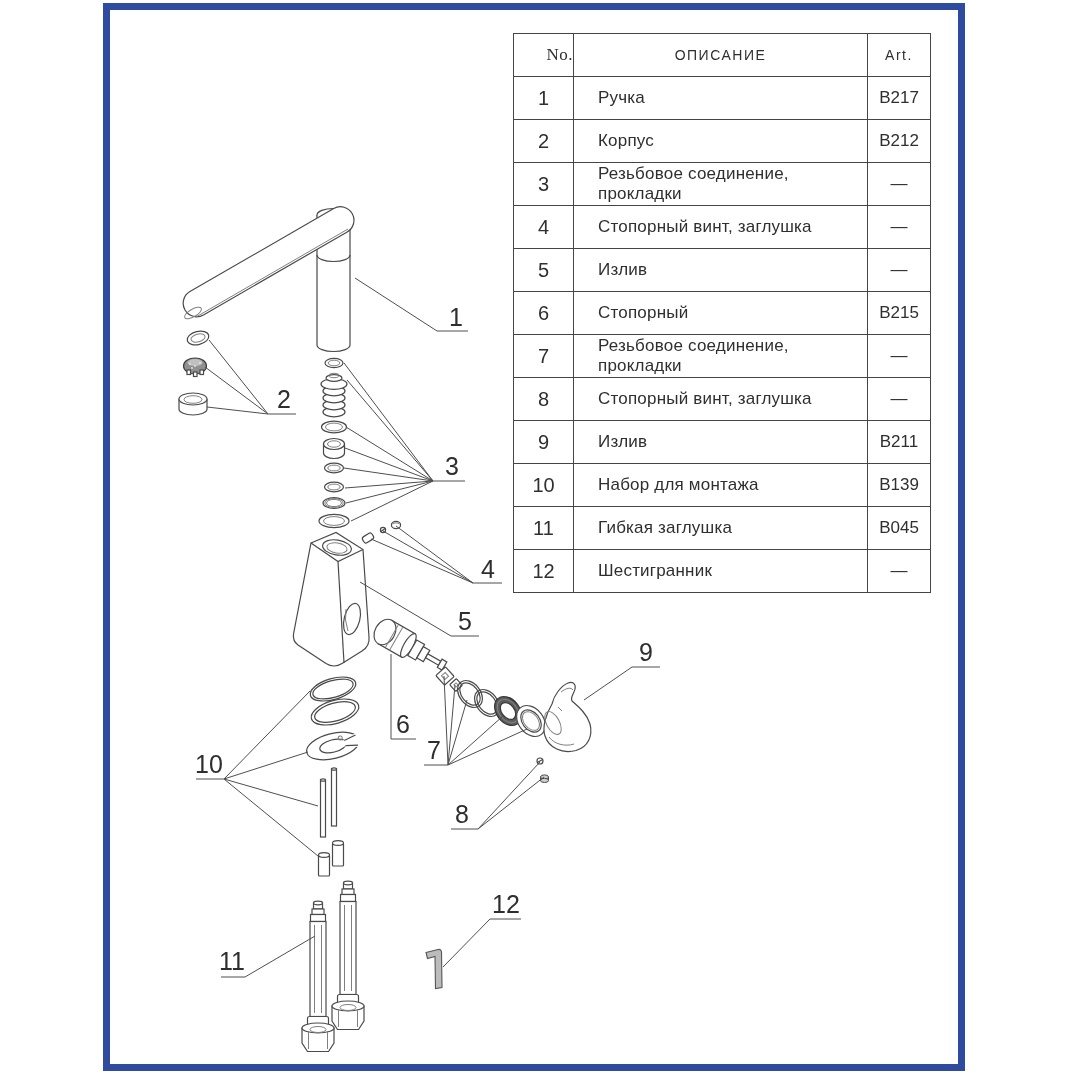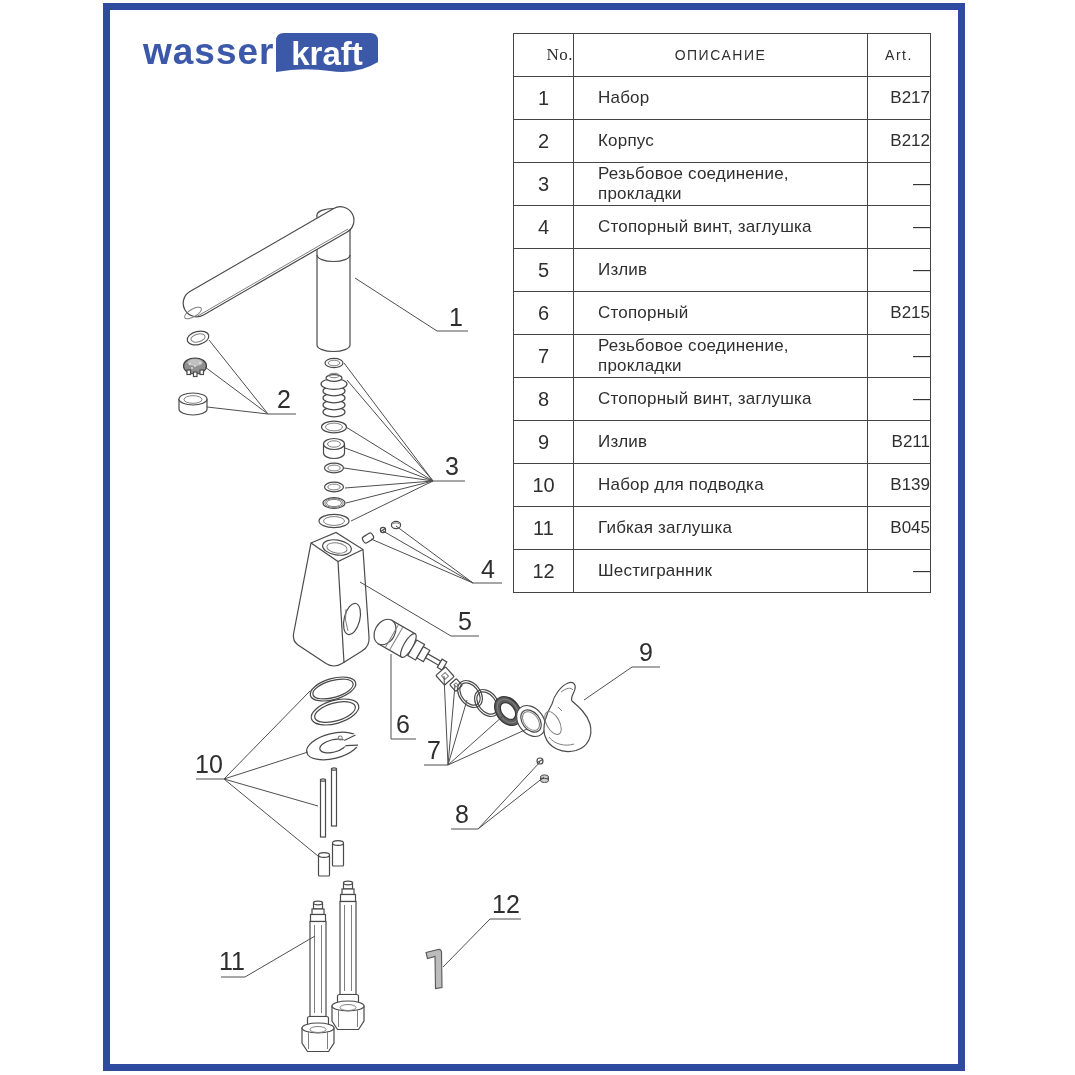--- a/index.html
+++ b/index.html
@@ -15,61 +15,54 @@
   
   #parts-table{position:absolute;left:513px;top:33px;width:417px;border-collapse:collapse;
                table-layout:fixed;}
   #parts-table th,#parts-table td{border:1.5px solid #454545;height:43px;padding:0;
                vertical-align:middle;box-sizing:border-box;}
   #parts-table th{font-weight:normal;font-size:14px;letter-spacing:1.5px;text-align:center;}
   #parts-table th.hdr-no{font-family:"Liberation Serif","DejaVu Serif",serif;font-size:17px;letter-spacing:0.5px;text-align:right;}
   #parts-table td.c-no{font-size:20px;text-align:center;}
   #parts-table td.c-desc{font-size:17px;text-align:left;padding-left:24px;padding-right:6px;
                white-space:pre-line;line-height:1.15;letter-spacing:0.2px;}
-  #parts-table td.c-art{font-size:17px;text-align:right;}
+  #parts-table td.c-art{font-size:17px;text-align:center;}
   
   #diagram{position:absolute;left:0;top:0;width:1075px;height:1075px;}
   #diagram .ln{stroke:#4a4a4a;stroke-width:1.2;fill:none;}
   #diagram .lnw{stroke:#4a4a4a;stroke-width:1.2;fill:#ffffff;}
   #diagram .thin{stroke:#808080;stroke-width:1;fill:none;}
   #diagram .leader{stroke:#4f4f4f;stroke-width:1;fill:none;}
   #diagram text.callout{font-size:25px;fill:#2e2e2e;text-anchor:middle;
                font-family:"Liberation Sans","DejaVu Sans",sans-serif;}
 </style>
 </head>
 <body>
 
 <div id="page">
   <div id="frame"></div>
 
-  <div id="logo">
-    <span class="wasser">wasser</span>
-    <svg width="104" height="46" viewBox="0 0 104 46">
-      <path d="M 9,1 H 95 Q 103,1 103,9 V 30 Q 82,43 55,39 Q 28,35 1,40 V 9 Q 1,1 9,1 Z" fill="#3c58a9"></path>
-      <text x="52" y="33" font-size="33" font-weight="bold" fill="#ffffff" text-anchor="middle" font-family="Liberation Sans, DejaVu Sans, sans-serif">kraft</text>
-    </svg>
-  </div>
 
   <table id="parts-table">
     <colgroup>
         <col style="width:60px">
         <col style="width:294px">
         <col style="width:63px">
       </colgroup>
     <thead>
       <tr>
         <th class="hdr-no">No.</th>
         <th>ОПИСАНИЕ</th>
         <th>Art.</th>
       </tr>
     </thead>
     <tbody>
       <tr>
           <td class="c-no">1</td>
-          <td class="c-desc">Набор</td>
+          <td class="c-desc">Ручка</td>
           <td class="c-art">B217</td>
         </tr>
       <tr>
           <td class="c-no">2</td>
           <td class="c-desc">Корпус</td>
           <td class="c-art">B212</td>
         </tr>
       <tr>
           <td class="c-no">3</td>
           <td class="c-desc">Резьбовое соединение,
@@ -102,21 +95,21 @@
           <td class="c-desc">Стопорный винт, заглушка</td>
           <td class="c-art">—</td>
         </tr>
       <tr>
           <td class="c-no">9</td>
           <td class="c-desc">Излив</td>
           <td class="c-art">B211</td>
         </tr>
       <tr>
           <td class="c-no">10</td>
-          <td class="c-desc">Набор для подводка</td>
+          <td class="c-desc">Набор для монтажа</td>
           <td class="c-art">B139</td>
         </tr>
       <tr>
           <td class="c-no">11</td>
           <td class="c-desc">Гибкая заглушка</td>
           <td class="c-art">B045</td>
         </tr>
       <tr>
           <td class="c-no">12</td>
           <td class="c-desc">Шестигранник</td>

